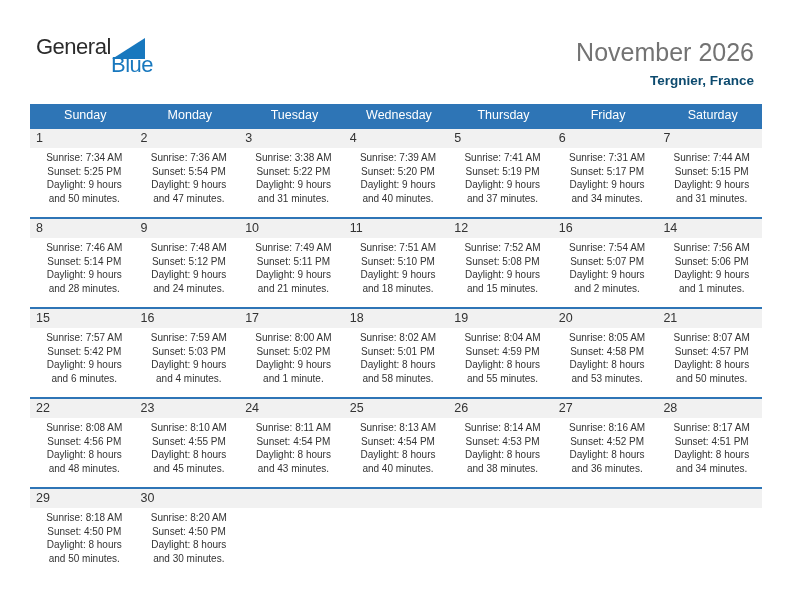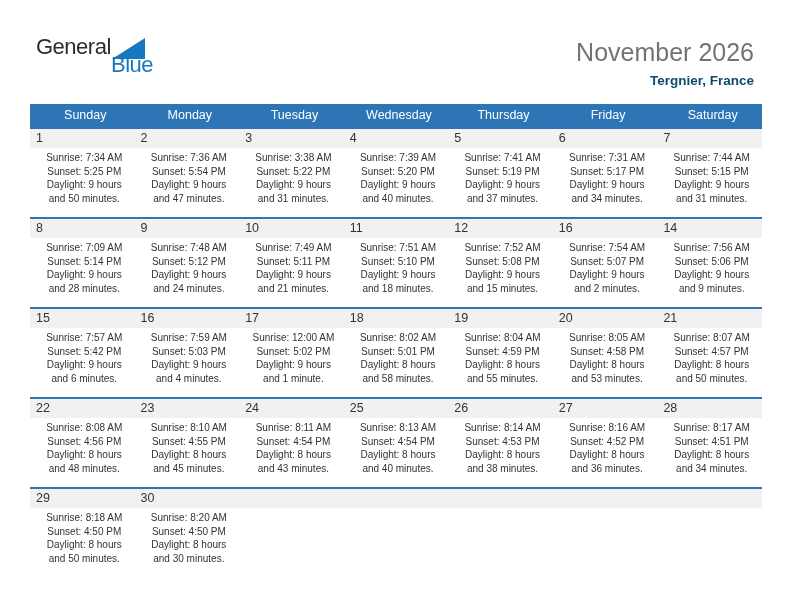--- a/index.html
+++ b/index.html
@@ -165,21 +165,21 @@
               <div>Sunset: 5:15 PM</div>
               <div>Daylight: 9 hours</div>
               <div>and 31 minutes.</div>
             </div>
           </td>
         </tr>
         <tr>
           <td>
             <div class="day-band"><span>8</span></div>
             <div class="day-details">
-              <div>Sunrise: 7:09 AM</div>
+              <div>Sunrise: 7:46 AM</div>
               <div>Sunset: 5:14 PM</div>
               <div>Daylight: 9 hours</div>
               <div>and 28 minutes.</div>
             </div>
           </td>
           <td>
             <div class="day-band"><span>9</span></div>
             <div class="day-details">
               <div>Sunrise: 7:48 AM</div>
               <div>Sunset: 5:12 PM</div>
@@ -222,21 +222,21 @@
               <div>Daylight: 9 hours</div>
               <div>and 2 minutes.</div>
             </div>
           </td>
           <td>
             <div class="day-band"><span>14</span></div>
             <div class="day-details">
               <div>Sunrise: 7:56 AM</div>
               <div>Sunset: 5:06 PM</div>
               <div>Daylight: 9 hours</div>
-              <div>and 9 minutes.</div>
+              <div>and 1 minutes.</div>
             </div>
           </td>
         </tr>
         <tr>
           <td>
             <div class="day-band"><span>15</span></div>
             <div class="day-details">
               <div>Sunrise: 7:57 AM</div>
               <div>Sunset: 5:42 PM</div>
               <div>Daylight: 9 hours</div>
@@ -248,21 +248,21 @@
             <div class="day-details">
               <div>Sunrise: 7:59 AM</div>
               <div>Sunset: 5:03 PM</div>
               <div>Daylight: 9 hours</div>
               <div>and 4 minutes.</div>
             </div>
           </td>
           <td>
             <div class="day-band"><span>17</span></div>
             <div class="day-details">
-              <div>Sunrise: 12:00 AM</div>
+              <div>Sunrise: 8:00 AM</div>
               <div>Sunset: 5:02 PM</div>
               <div>Daylight: 9 hours</div>
               <div>and 1 minute.</div>
             </div>
           </td>
           <td>
             <div class="day-band"><span>18</span></div>
             <div class="day-details">
               <div>Sunrise: 8:02 AM</div>
               <div>Sunset: 5:01 PM</div>

